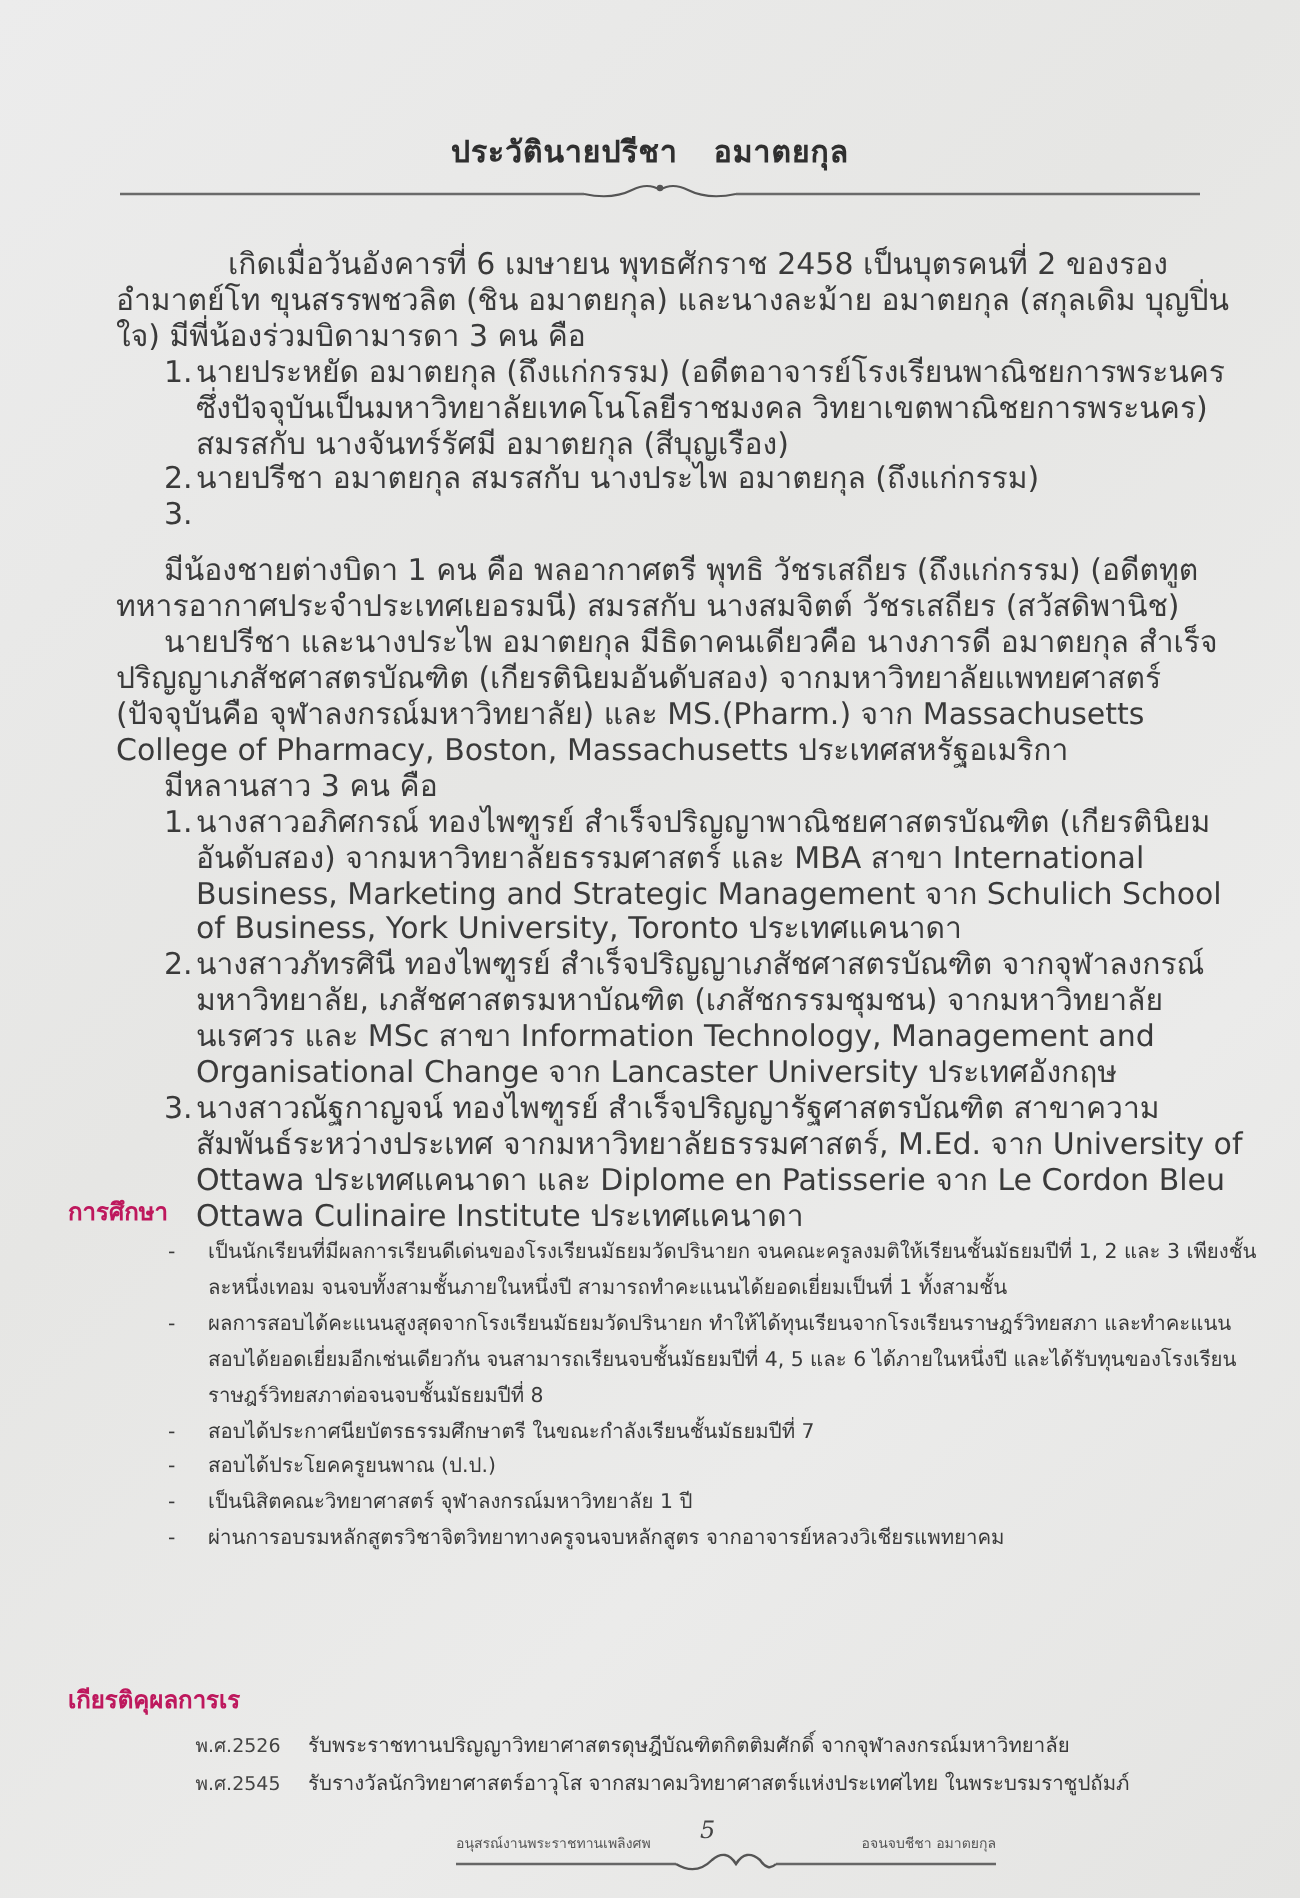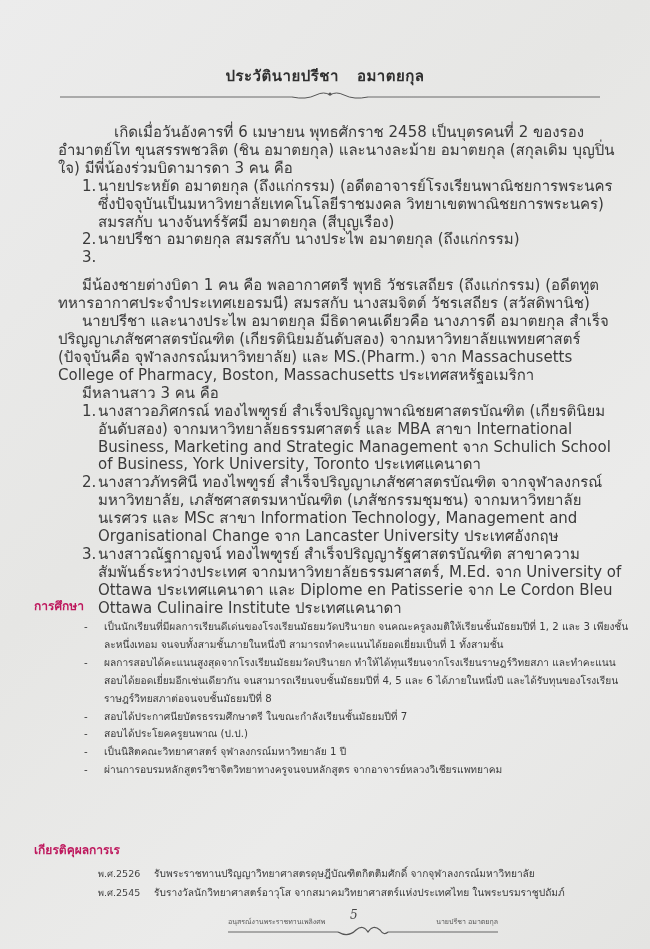--- a/index.html
+++ b/index.html
@@ -97,21 +97,21 @@
     </div>
     <div class="row">
       <span class="yr">พ.ศ.2545</span>
       <span>รับรางวัลนักวิทยาศาสตร์อาวุโส จากสมาคมวิทยาศาสตร์แห่งประเทศไทย ในพระบรมราชูปถัมภ์</span>
     </div>
   </div>
 
   <div class="footer">
     <span class="left">อนุสรณ์งานพระราชทานเพลิงศพ</span>
     <span class="pg">5</span>
-    <span class="right">นายปรีชา อมาตยกุล</span>
+    <span class="right">อจนจบชีชา อมาตยกุล</span>
     <svg viewBox="0 0 270 16">
       <line x1="0" y1="8" x2="110" y2="8" stroke="#666" stroke-width="1.2"></line>
       <line x1="160" y1="8" x2="270" y2="8" stroke="#666" stroke-width="1.2"></line>
       <path d="M110 8 Q120 14 128 6 Q135 0 140 8 Q145 0 152 6 Q156 12 160 8" fill="none" stroke="#555" stroke-width="1.2"></path>
     </svg>
   </div>
 
 </div>
 
 </body></html>

